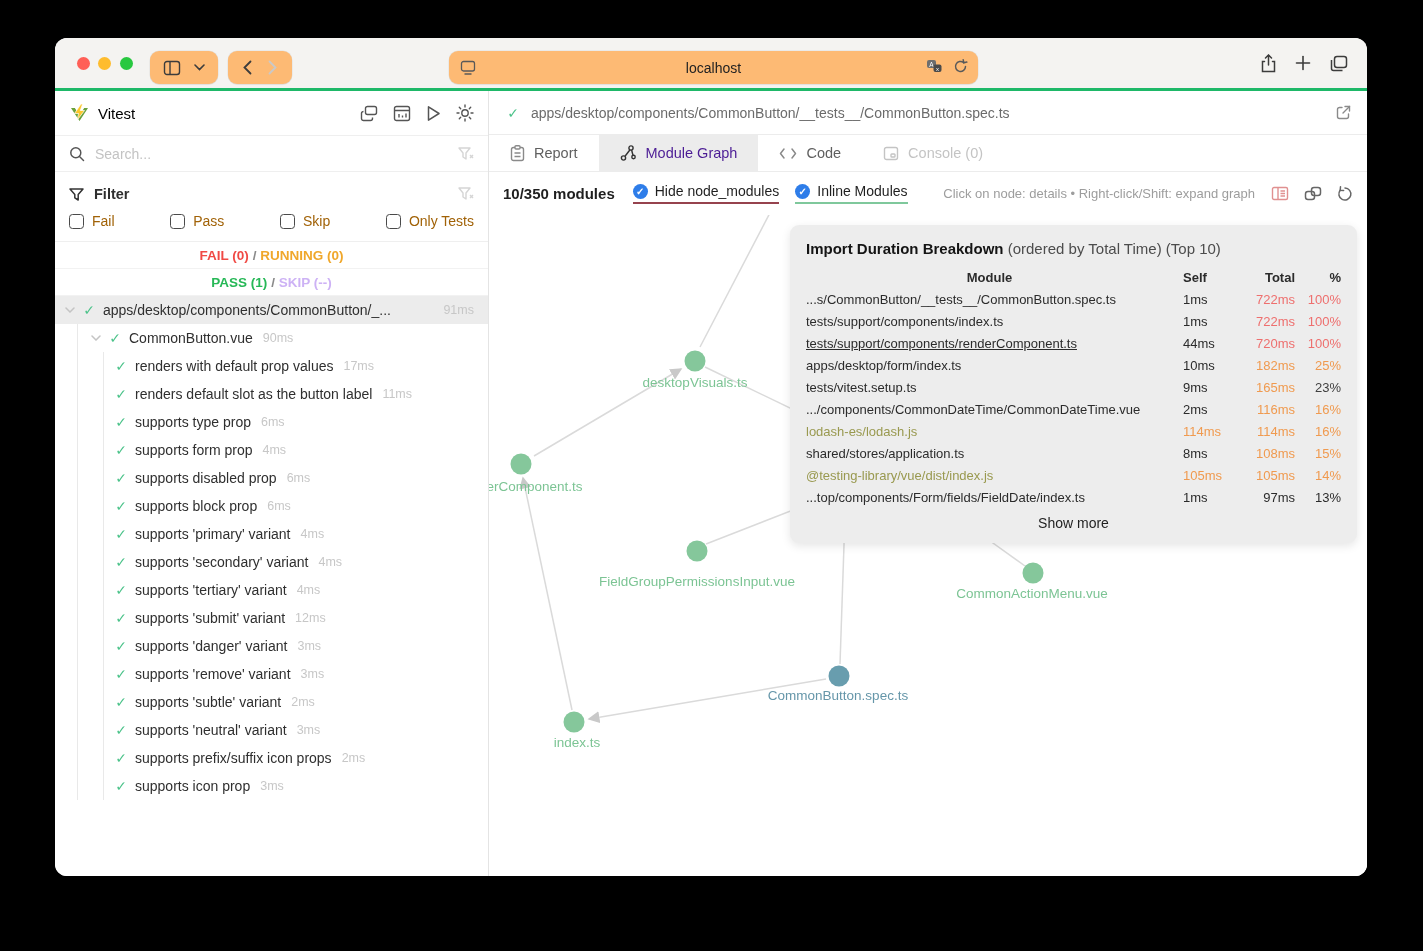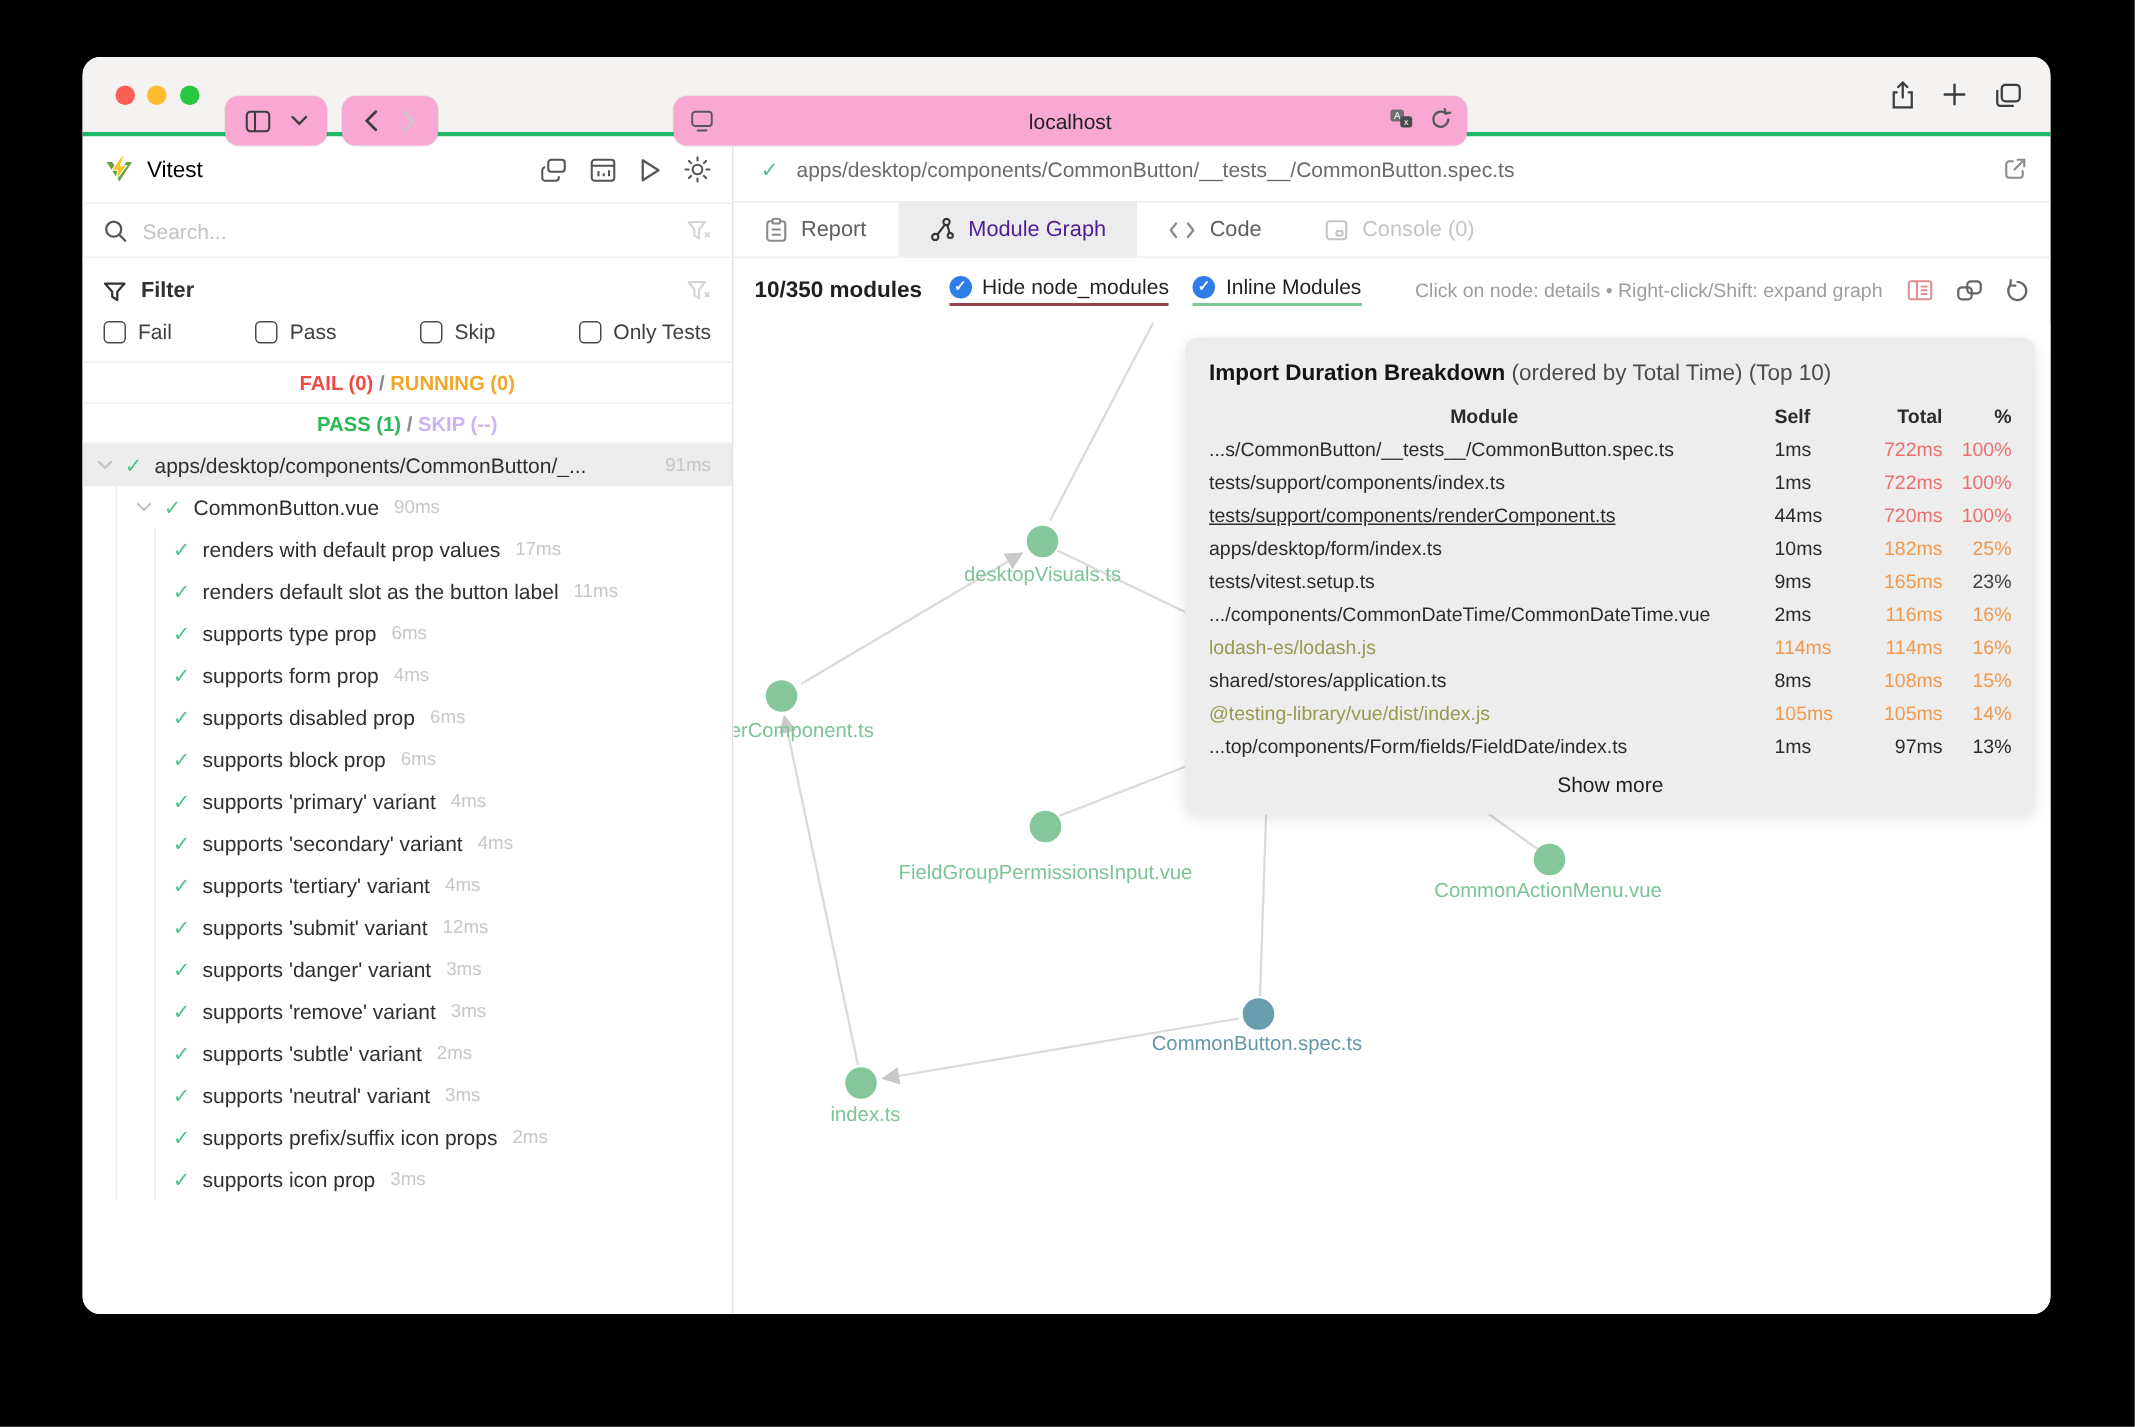--- a/index.html
+++ b/index.html
@@ -5,21 +5,21 @@
   * { margin:0; padding:0; box-sizing:border-box; }
   html,body { width:1423px; height:951px; background:#000; overflow:hidden;
     font-family:"Liberation Sans", sans-serif; }
   .window { position:absolute; left:55px; top:38px; width:1312px; height:838px;
     background:#fff; border-radius:12px; overflow:hidden; display:flex; flex-direction:column; }
 
   
   .chrome { position:relative; height:50px; background:#f4f3f1; flex:none; }
   .tl { position:absolute; top:19px; width:13px; height:13px; border-radius:50%; }
   .tl.r{ left:22px; background:#ff5f57;} .tl.y{ left:43px; background:#febc2e;} .tl.g{ left:65px; background:#28c840;}
-  .pill { position:absolute; top:26px; height:33px; background:#f9a8d4; border-radius:9px;
+  .pill { position:absolute; top:13px; height:33px; background:#fdba74; border-radius:9px;
     box-shadow:0 0 0 .5px rgba(0,0,0,.07), 0 1px 1px rgba(0,0,0,.04);
     display:flex; align-items:center; justify-content:space-evenly; color:#3c3c3c; }
   .p-side { left:95px; width:68px; }
   .p-nav  { left:173px; width:64px; }
   .p-url  { left:394px; width:529px; justify-content:center; font-size:14px; color:#222; }
   .p-url .lefticon{ position:absolute; left:11px; top:9px; color:#595959; }
   .p-url .righticons{ position:absolute; right:10px; top:8px; display:flex; gap:10px; color:#595959; }
   .chrome-btn { position:absolute; top:13px; width:26px; height:24px; display:flex;
     align-items:center; justify-content:center; color:#3c3c3c; }
   .dim { color:#c9c9c9; }
@@ -35,21 +35,21 @@
   .sb-title { font-size:15px; color:#000000; }
   .sb-actions { margin-left:auto; display:flex; gap:15px; color:#555; align-items:center; }
   .sb-search { height:37px; flex:none; display:flex; align-items:center; gap:10px; padding:0 14px;
     border-top:1px solid #efefef; border-bottom:1px solid #efefef; color:#555; }
   .sb-search input { border:none; outline:none; flex:1; font-size:14px; color:#333;
     font-family:"Liberation Sans",sans-serif; background:transparent; }
   .sb-search input::placeholder { color:#c3c3c3; }
   .sb-filter { flex:none; padding:10px 14px 5px; border-bottom:1px solid #efefef; }
   .f-row { height:24px; display:flex; align-items:center; gap:10px; color:#2f2f2f; font-size:14.5px; font-weight:bold; }
   .cb-row { height:30px; display:flex; align-items:center; justify-content:space-between; }
-  .cb { display:flex; align-items:center; gap:8px; font-size:14px; color:#404040; cursor:pointer; }
+  .cb { display:flex; align-items:center; gap:8px; font-size:14px; color:#a16207; cursor:pointer; }
   .cb .box { width:15px; height:15px; border:1.5px solid #4a4a4a; border-radius:3.5px; background:#fff; }
   .sb-summary { flex:none; font-size:13.5px; font-weight:bold; text-align:center; }
   .sb-summary .line { height:27px; line-height:27px; border-bottom:1px solid #f2f2f2; }
   .c-fail{color:#f04a45;} .c-run{color:#f0a72a;} .c-pass{color:#27b857;} .c-skip{color:#cdb2f5;} .c-sep{color:#8a8a8a; font-weight:bold;}
   .sb-tree { flex:1; position:relative; overflow:hidden; font-size:14px; color:#2f2f2f; }
   .guide { position:absolute; width:1px; background:#e9e9e9; }
   .g1 { left:22px; top:28px; height:476px; } .g2 { left:48px; top:56px; height:448px; }
   .trow { height:28px; display:flex; align-items:center; gap:6px; cursor:pointer; position:relative; }
   .trow .time { color:#c7c7c7; font-size:12.5px; margin-left:4px; }
   .trow.selected { background:#ececec; }

